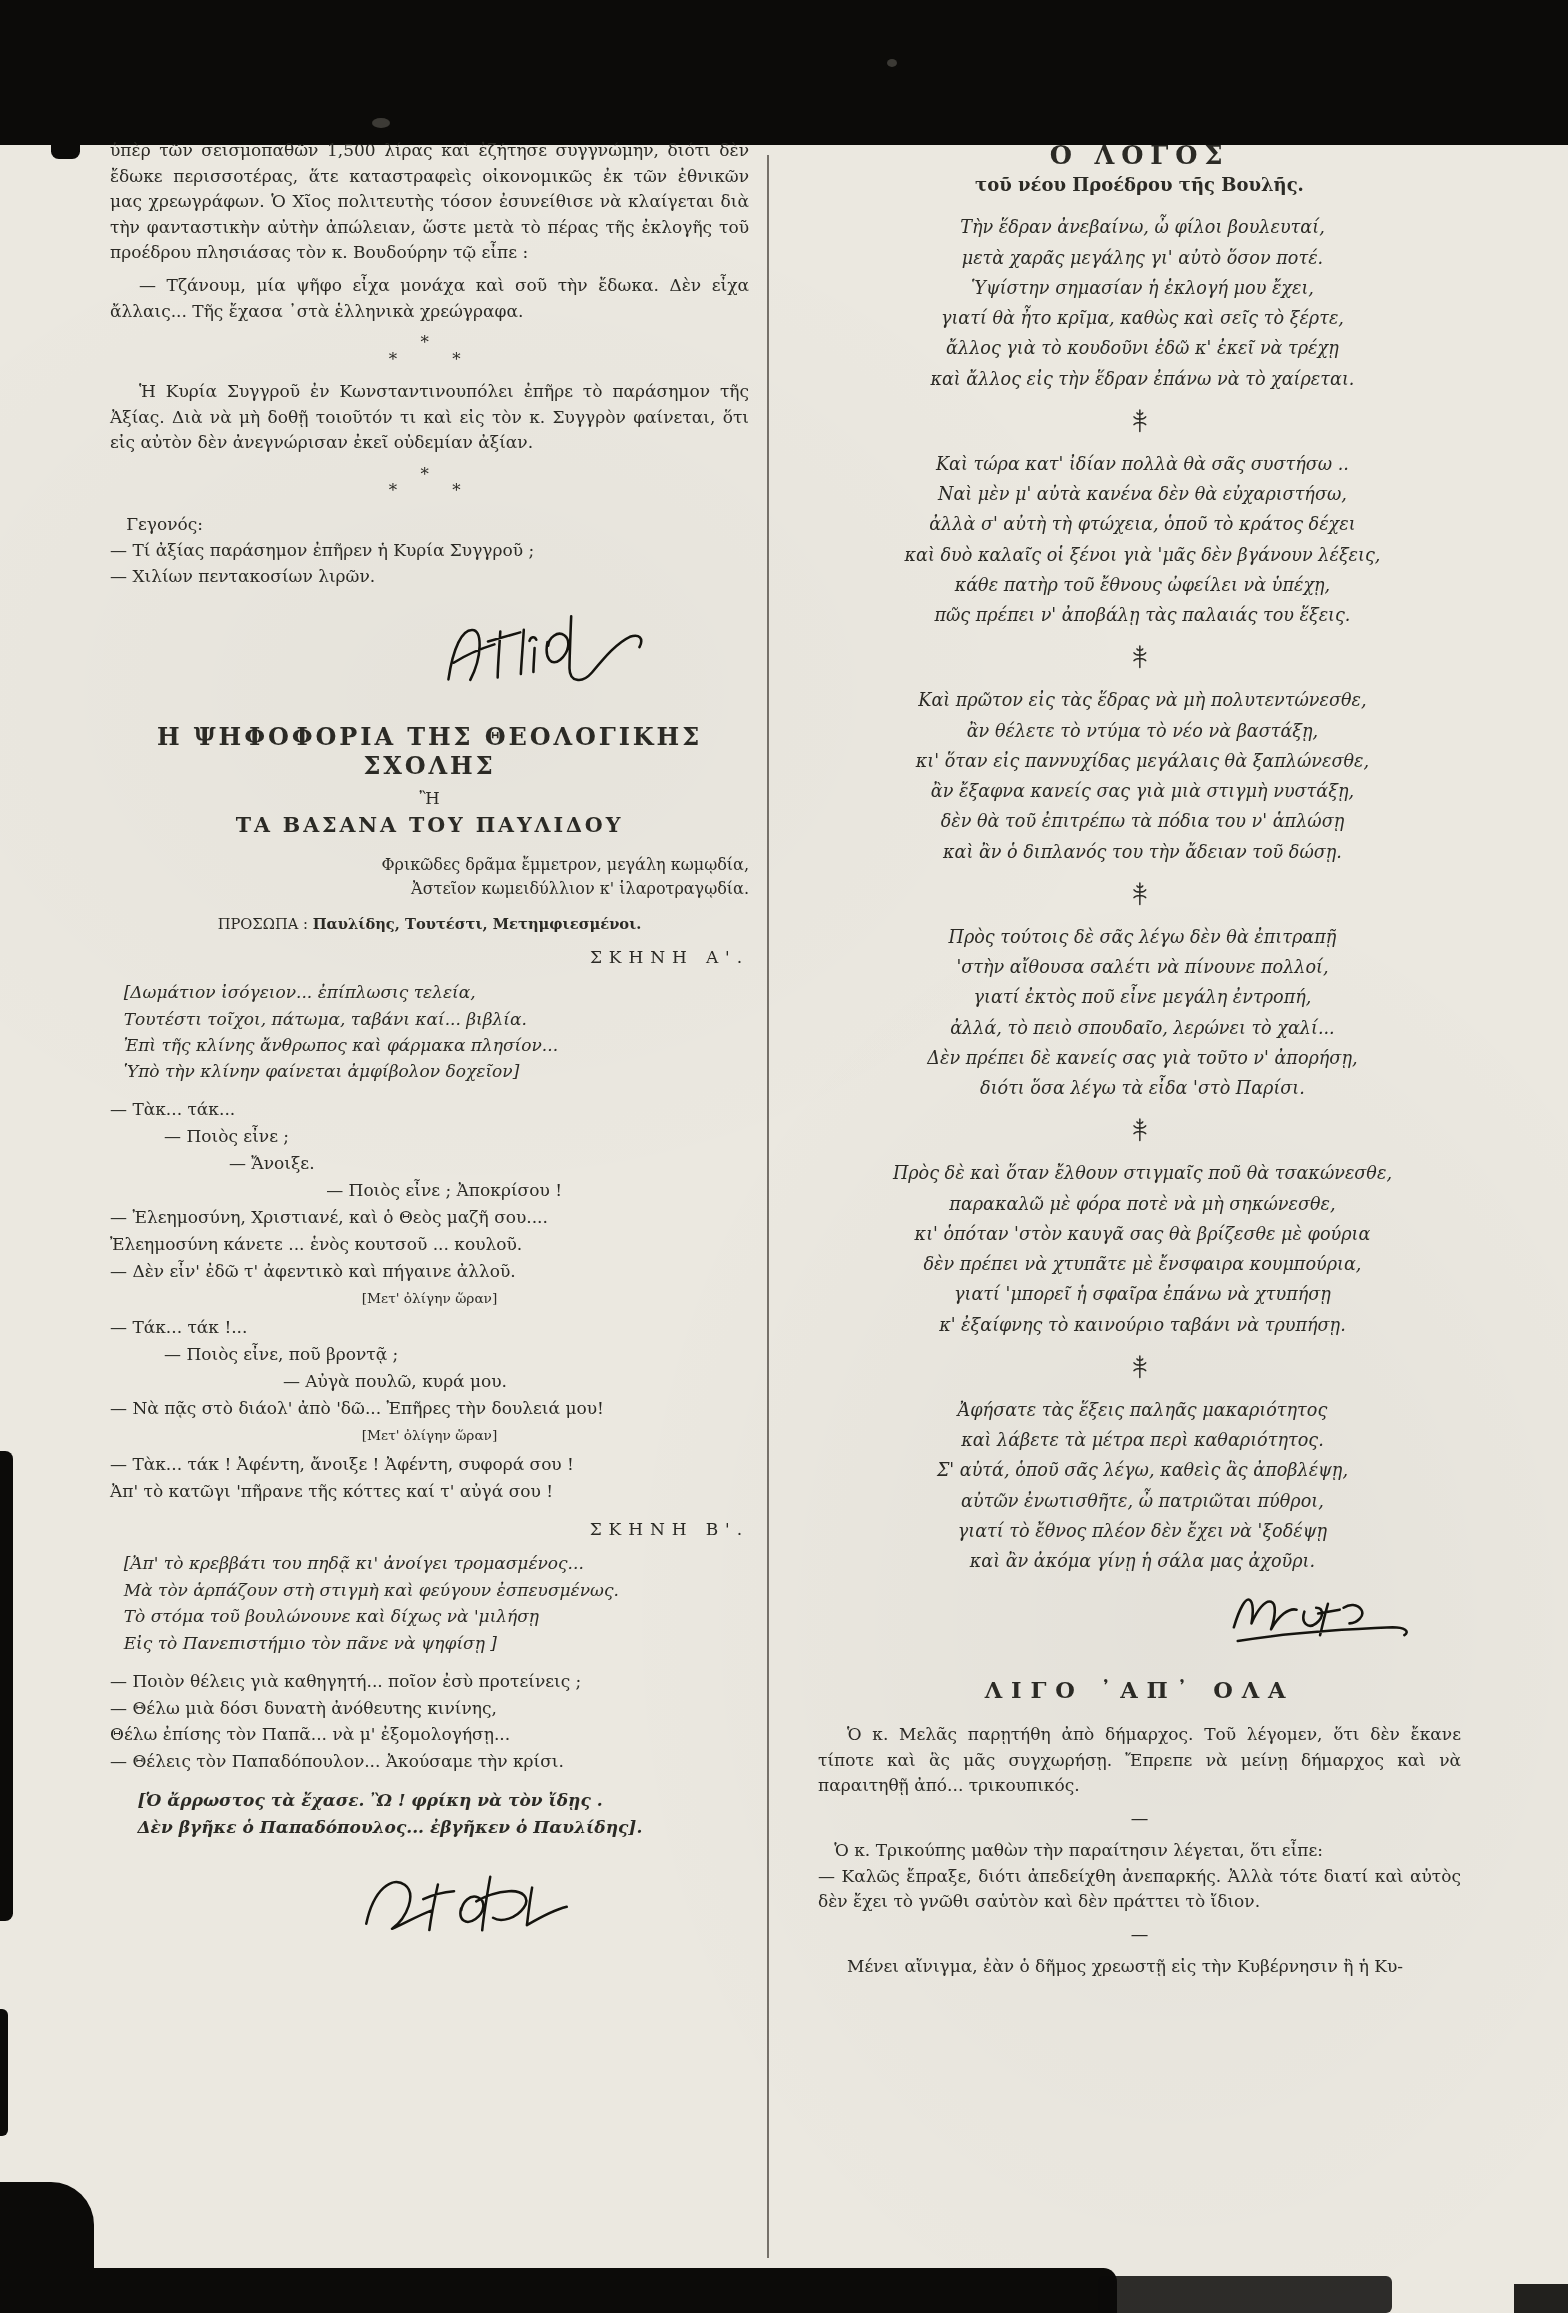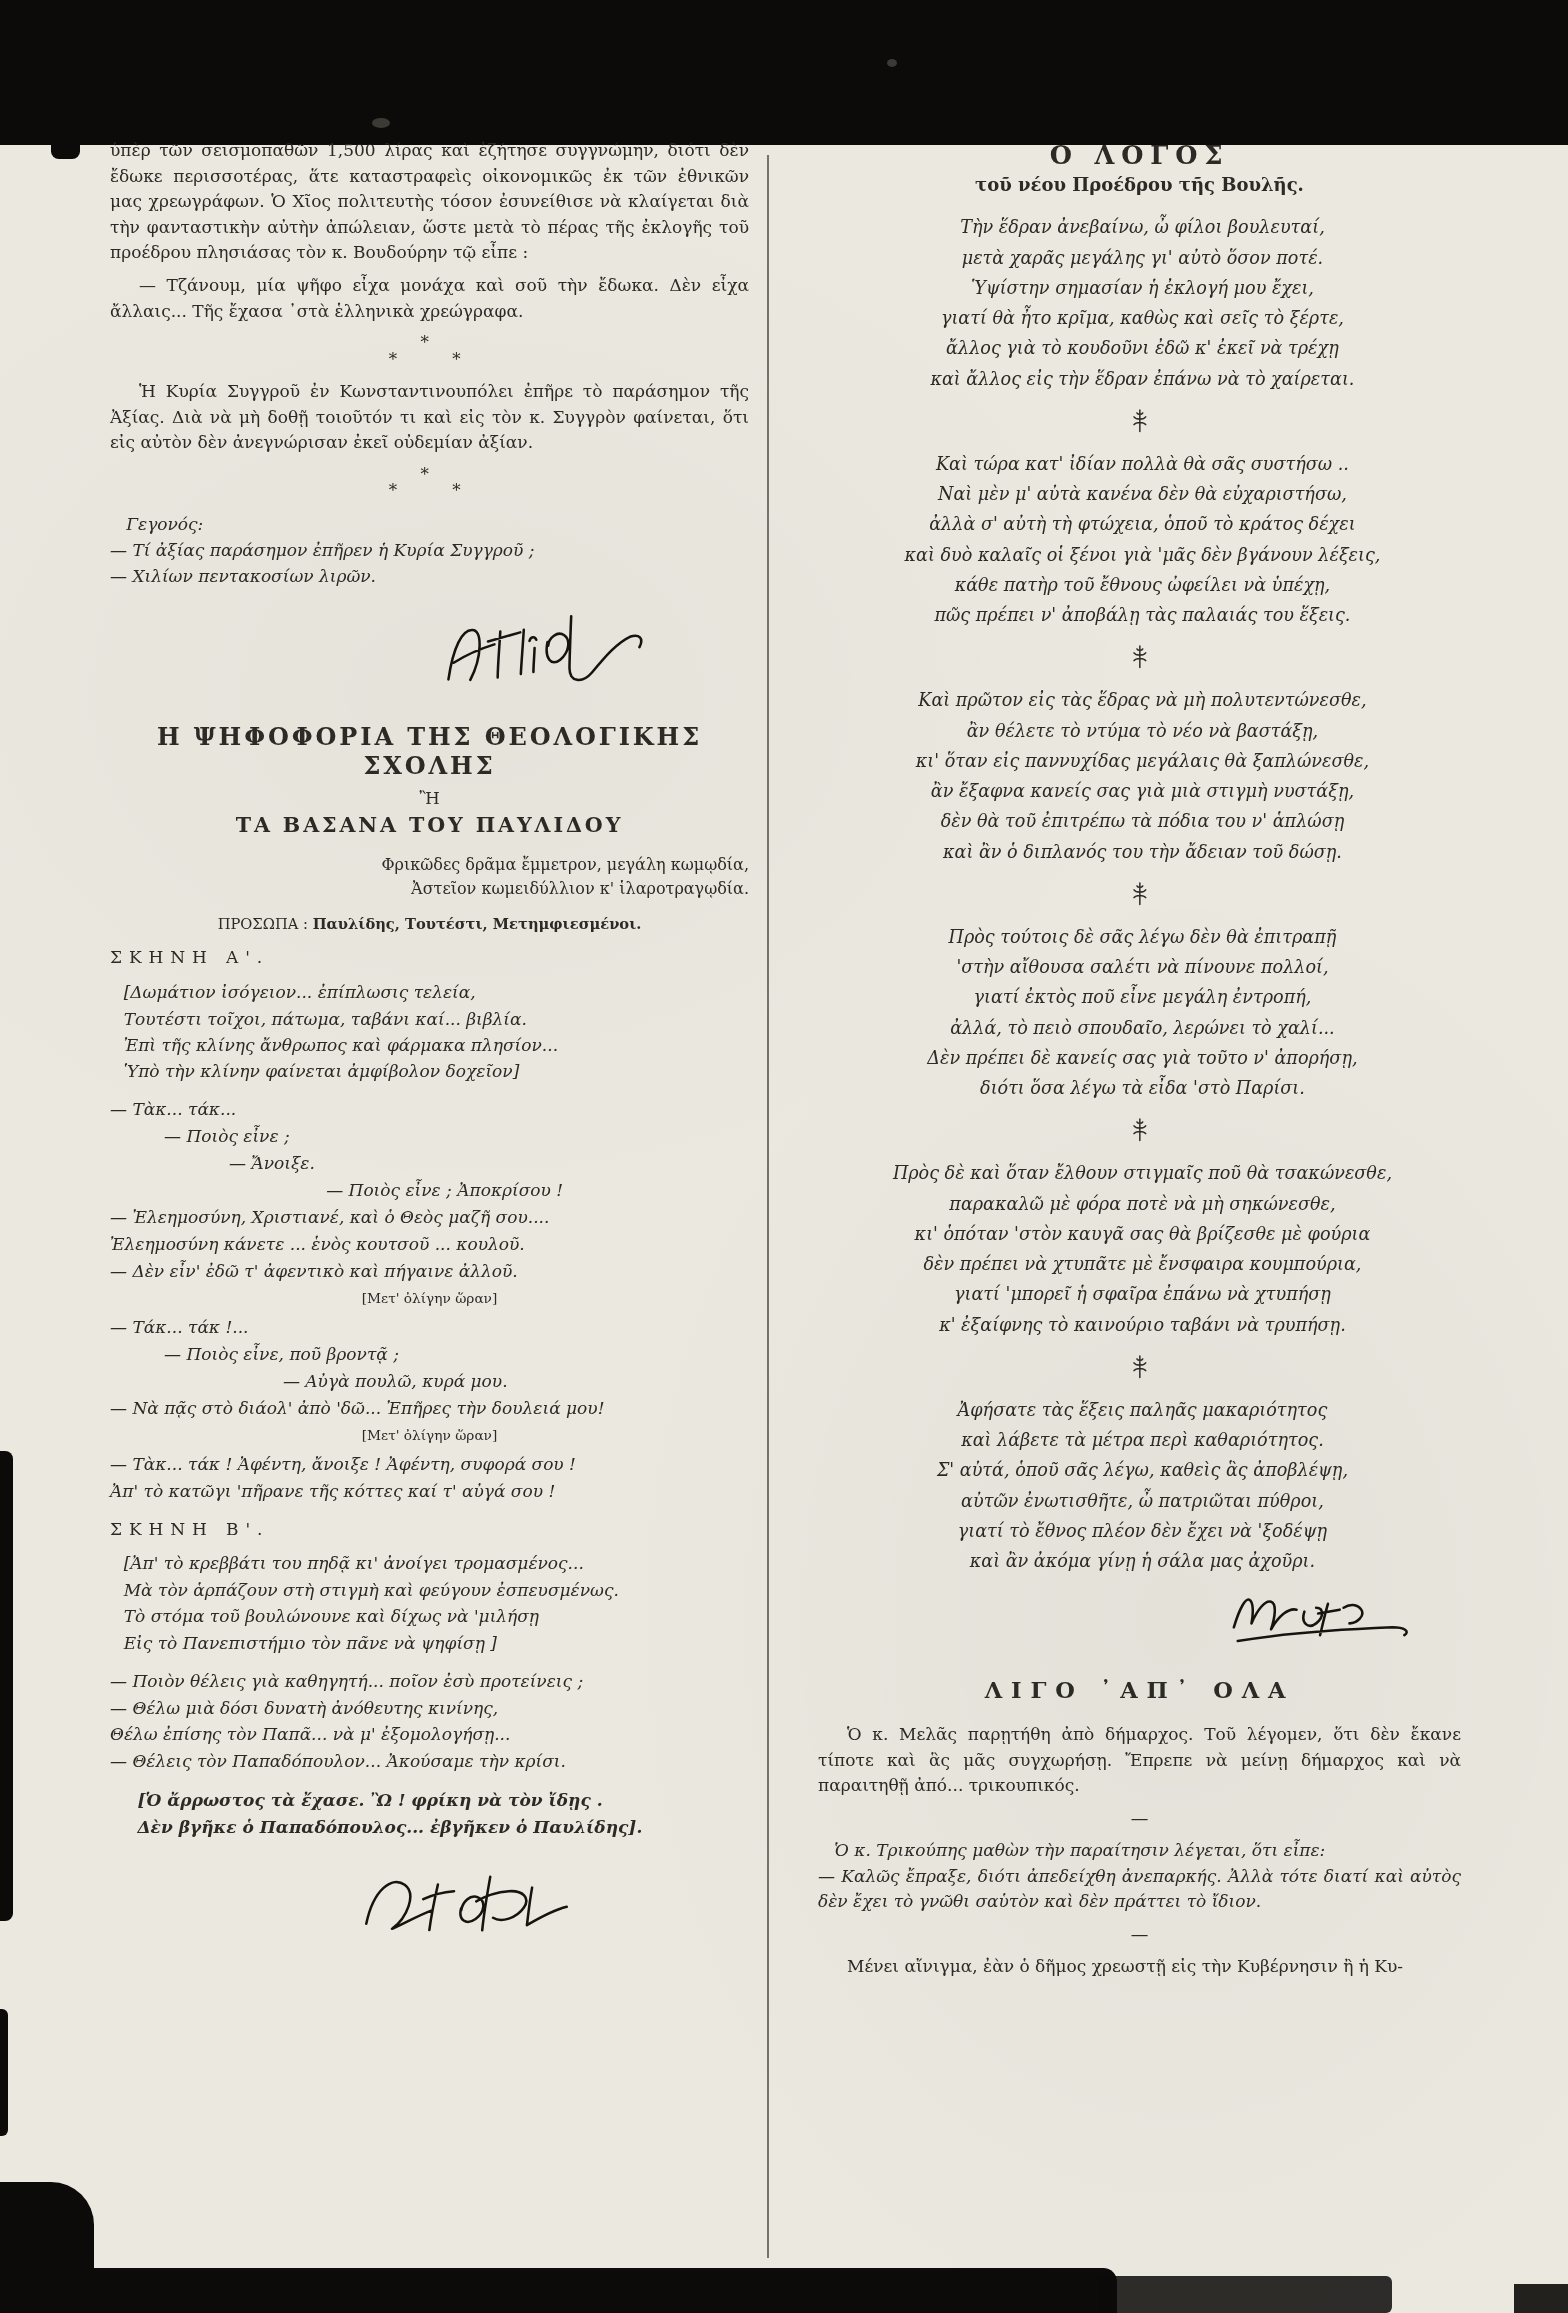--- a/index.html
+++ b/index.html
@@ -29,42 +29,42 @@
   .artifact-br { top: 2284px; left: 1514px; width: 54px; height: 29px; opacity: .9; }
 
   
   .col-divider { position: absolute; left: 767px; top: 155px; width: 2px; height: 2103px; background: #76716a; }
   .col-left  { position: absolute; left: 110px; top: 138px; width: 639px; }
   .col-right { position: absolute; left: 790px; top: 140px; width: 643px; margin-left: 28px; }
 
   
   .prose { font-size: 17px; line-height: 1.5; text-align: justify; margin: 0 0 7.8px 0; }
   .indent { text-indent: 29px; }
-  .prewrap { white-space: pre-wrap; font-style: italic; }
+  .prewrap { white-space: pre-wrap; }
   .preline { white-space: pre-line; }
 
   .dinkus { text-align: center; white-space: pre-wrap; font-size: 16.7px; line-height: 1.0; letter-spacing: 9.8px; margin: 9.8px 0 11.8px 0; }
 
   .gegonos { font-size: 17px; line-height: 1.55; margin: 3.9px 0 0 0; }
 
   
   .sig { display: block; }
   .sig svg path { stroke: #15140f; fill: none; stroke-width: 2.6; stroke-linecap: round; stroke-linejoin: round; }
   .sig-1 { margin: 5.9px 0 9.8px 323px; transform: rotate(-9deg); }
   .sig-2 { margin: 15.7px 0 0 245px; transform: rotate(-4deg); }
   .sig-3 { display: flex; justify-content: flex-end; margin: 7.8px 39px 5.9px 0; }
 
   
   .play-title { text-align: center; font-weight: bold; font-size: 24px; letter-spacing: 2.9px; margin: 29px 0 7.8px 0; }
   .play-or { text-align: center; font-size: 16.7px; margin: 0 0 5.9px 0; }
   .play-subtitle { text-align: center; font-size: 20.6px; letter-spacing: 2.9px; margin: 0 0 15.7px 0; }
   .play-desc { text-align: right; font-size: 16px; line-height: 1.5; margin: 0 0 13.7px 0; }
   .persons { text-align: center; font-size: 14.7px; margin: 0 0 15.7px 0; }
   .persons .names { font-weight: bold; }
-  .scene-heading { text-align: left; font-size: 17px; letter-spacing: 6.9px; margin: 13.7px 0 11.8px 0; }
+  .scene-heading { text-align: right; font-size: 17px; letter-spacing: 6.9px; margin: 13.7px 0 11.8px 0; }
   .stage-direction { font-style: italic; font-size: 17px; line-height: 1.55; margin: 0 0 11.8px 13.7px; }
   .dialogue { font-size: 17px; line-height: 1.58; margin: 0 0 5.9px 0; text-align: left; }
   .interlude { text-align: center; font-size: 13.7px; margin: 3.9px 0 7.8px 0; }
   .closing { font-style: italic; font-size: 17px; line-height: 1.6; margin: 11.8px 0 0 27.4px; font-weight: bold; }
 
   
   .speech-title { text-align: center; font-size: 25.5px; letter-spacing: 6.9px; margin: 0 0 3.9px 0; }
   .speech-subtitle { text-align: center; font-weight: bold; font-size: 18px; margin: 0 0 17.6px 0; }
   .stanza { font-style: italic; font-size: 17.6px; line-height: 1.72; margin: 0 0 0 5.9px; text-align: center; }
   .ornament { text-align: center; margin: 13.7px 0 11.8px 0; }

